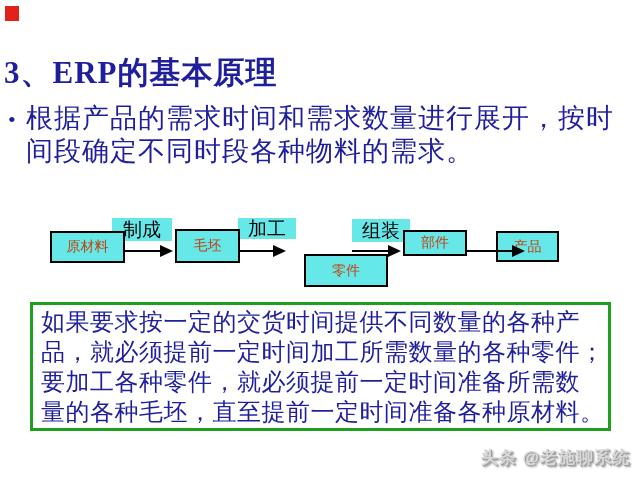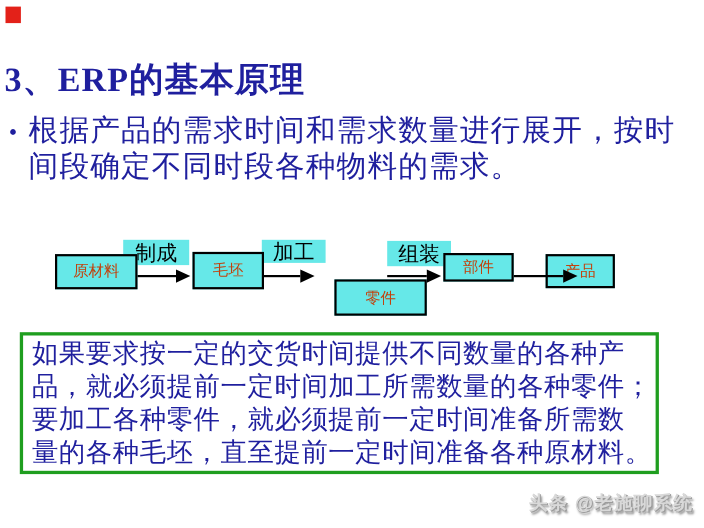--- a/index.html
+++ b/index.html
@@ -39,21 +39,21 @@
     font-size:19px; color:#000; z-index:1; white-space:nowrap;
   }
   .arrow-line { position:absolute; top:250px; height:2px; background:#000; z-index:3; }
   .arrow-head {
     position:absolute; top:245px; width:0; height:0; z-index:3;
     border-left:13px solid #000; border-top:6px solid transparent; border-bottom:6px solid transparent;
   }
 
   
   .note-box {
-    position:absolute; left:18px; top:302px; width:581px; height:129px;
+    position:absolute; left:30px; top:302px; width:581px; height:129px;
     box-sizing:border-box; border:3px solid #1f9e1f;
     padding:2px 0 0 8px;
     font-size:24px; line-height:30px; color:#1f1f9e; letter-spacing:0.5px;
   }
   .note-box div { white-space:nowrap; }
 
   .watermark {
     position:absolute; right:10px; top:446px;
     font-family:"Liberation Sans","DejaVu Sans",sans-serif;
     font-size:17px; font-weight:bold; letter-spacing:1px;

